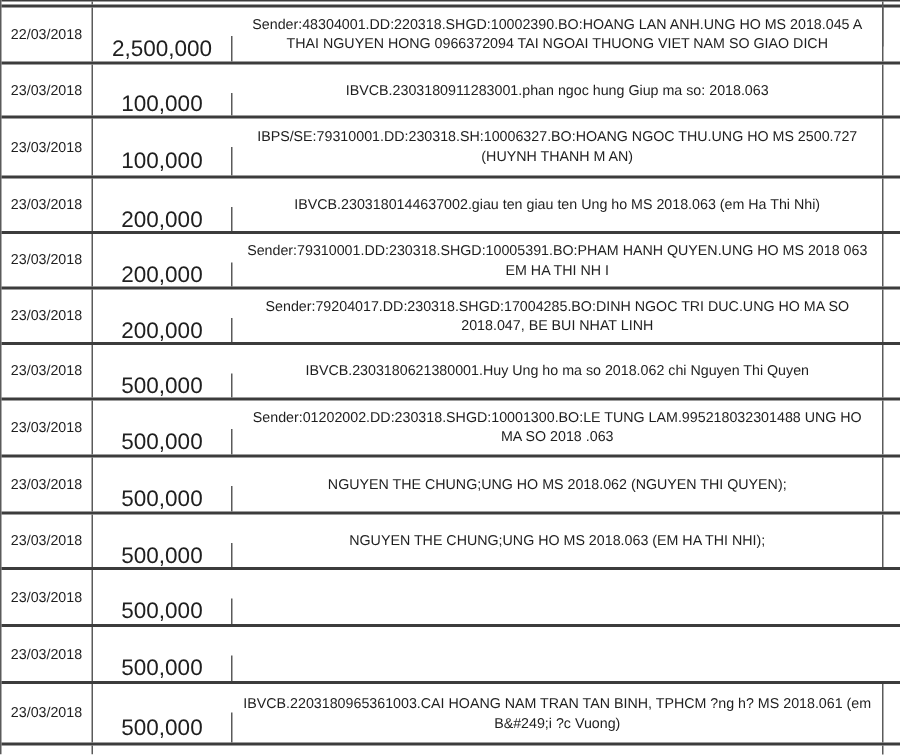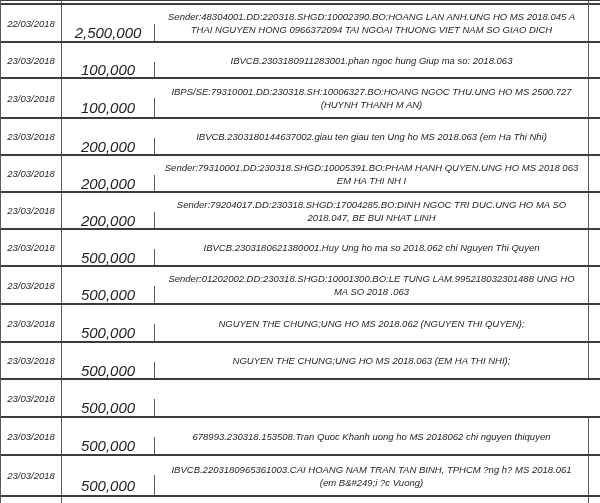--- a/index.html
+++ b/index.html
@@ -13,21 +13,20 @@
     overflow: hidden;
     font-family: "Liberation Sans", "DejaVu Sans", sans-serif;
     color: #1f1f1f;
   }
   .table {
     width: 600px;
     height: 503px;
     border-left: 1px solid #5a5a5a;
     box-sizing: border-box;
     background: #ffffff;
-    font-style: italic;
   }
   .row {
     display: flex;
     box-sizing: border-box;
     border-bottom: 2px solid #3c3c3c;
     width: 599px;
   }
   .row.partial-top {
     height: 5px;
     border-top: 1px solid #3c3c3c;
@@ -129,21 +128,20 @@
         <div class="cell c4"></div>
       </div>
       <div class="row" style="height: 38px;">
         <div class="cell c1">23/03/2018</div>
         <div class="cell c2">500,000</div>
         <div class="cell c4"></div>
       </div>
       <div class="row" style="height: 38px;">
         <div class="cell c1">23/03/2018</div>
         <div class="cell c2">500,000</div>
-        <div class="cell c3">678993.230318.153508.Tran Quoc Khanh uong ho MS 2018062 chi nguyen thiquyen</div>
         <div class="cell c4"></div>
       </div>
       <div class="row" style="height: 41px;">
         <div class="cell c1">23/03/2018</div>
         <div class="cell c2">500,000</div>
         <div class="cell c3">IBVCB.2203180965361003.CAI HOANG NAM TRAN TAN BINH, TPHCM ?ng h? MS 2018.061 (em B&amp;#249;i ?c Vuong)</div>
         <div class="cell c4"></div>
       </div>
     </div>
 

